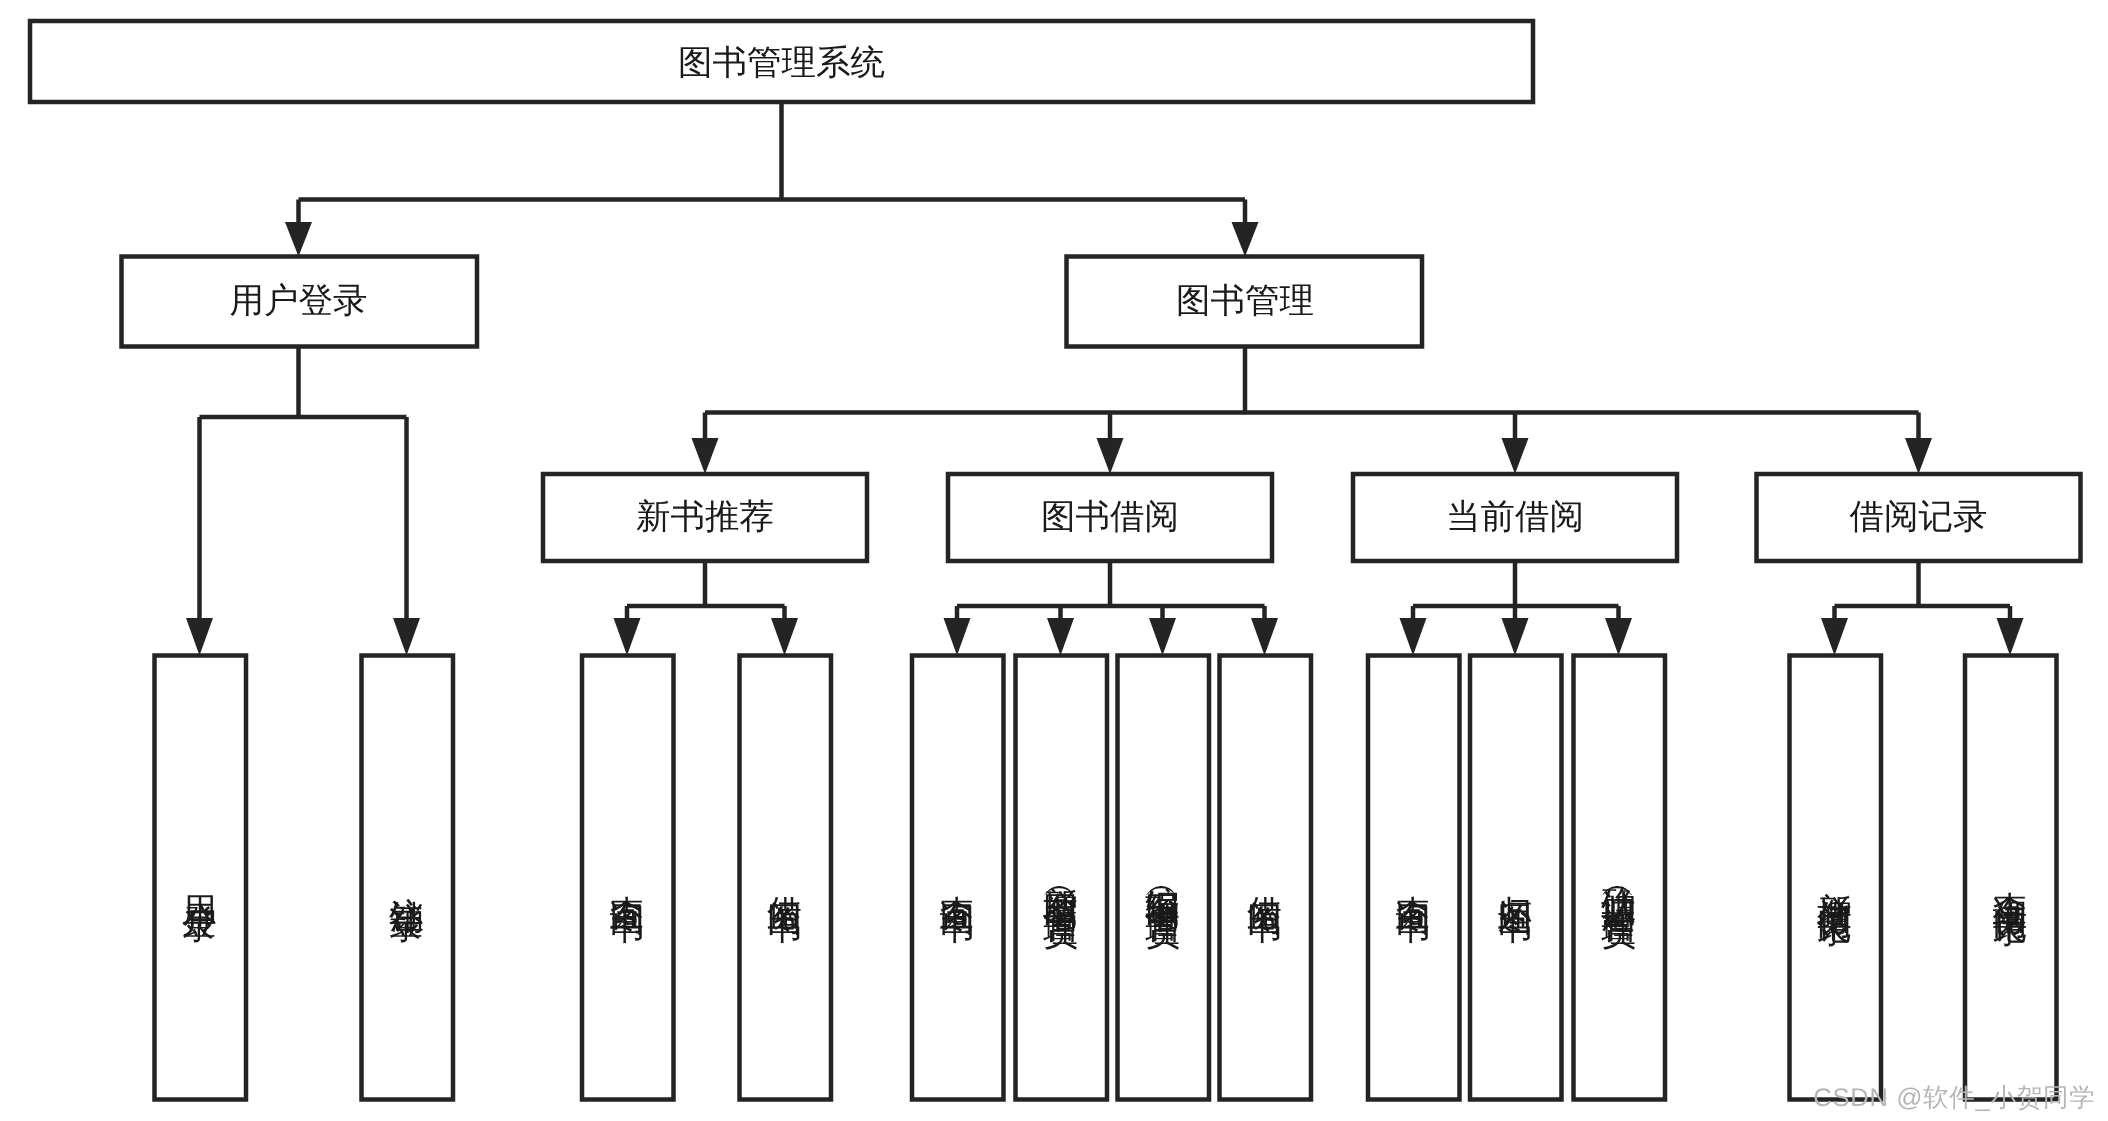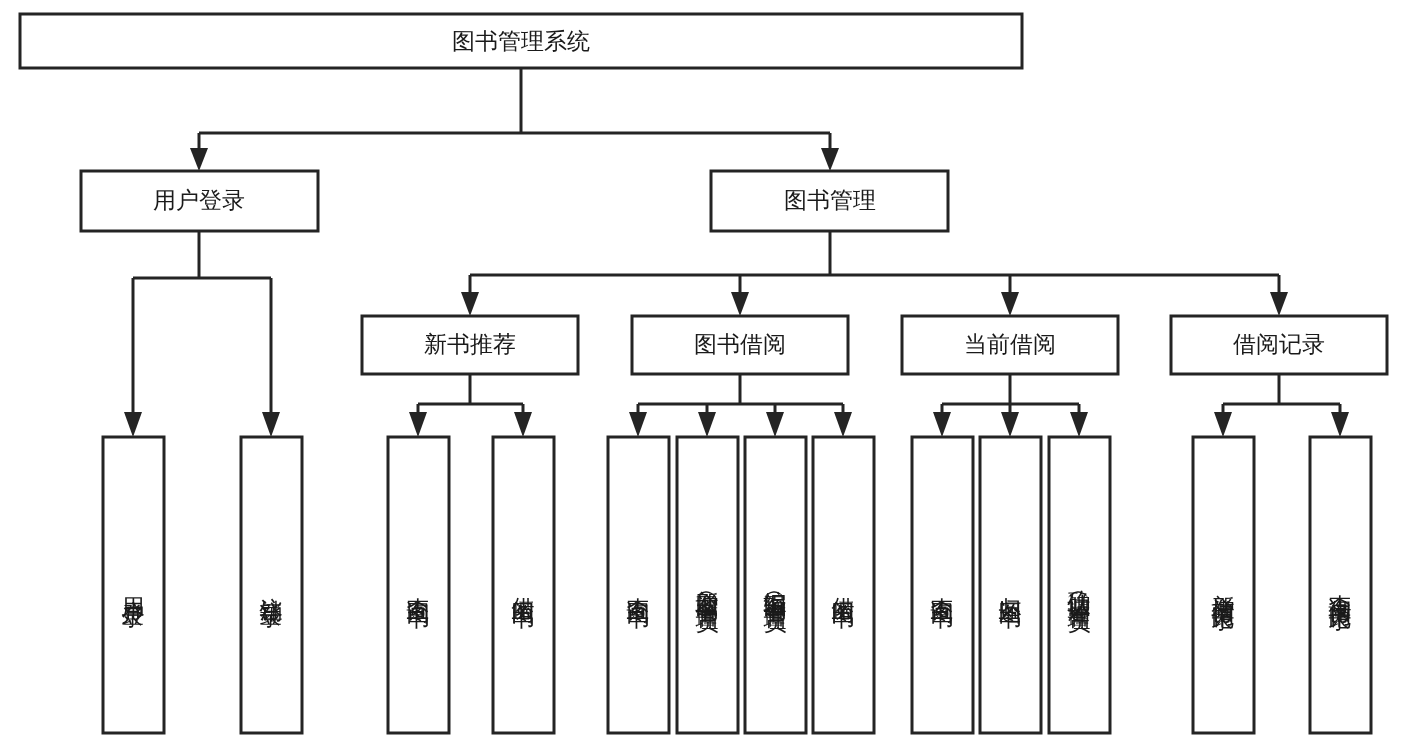--- a/index.html
+++ b/index.html
@@ -207,14 +207,15 @@
   <div class="node-label-v" style="left:745px; top:437px; width:61px; height:296px;">编辑图书（管理员）</div>
   <div class="node-label-v" style="left:813px; top:437px; width:61px; height:296px;">借阅图书</div>
 
   <div class="node-label-v" style="left:912px; top:437px; width:61px; height:296px;">查询图书</div>
   <div class="node-label-v" style="left:980px; top:437px; width:61px; height:296px;">归还图书</div>
   <div class="node-label-v" style="left:1049px; top:437px; width:61px; height:296px;">确认归还（管理员）</div>
 
   <div class="node-label-v" style="left:1193px; top:437px; width:61px; height:296px;">新增借阅记录</div>
   <div class="node-label-v" style="left:1310px; top:437px; width:61px; height:296px;">查询借阅记录</div>
 
+  <div class="watermark">CSDN @软件_小贺同学</div>
 
 </div>
 
 </body></html>

